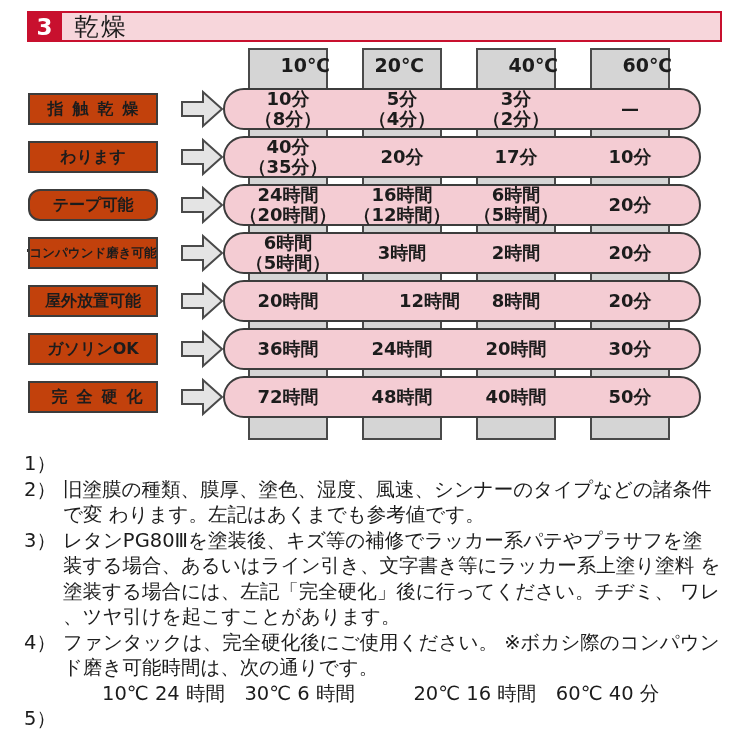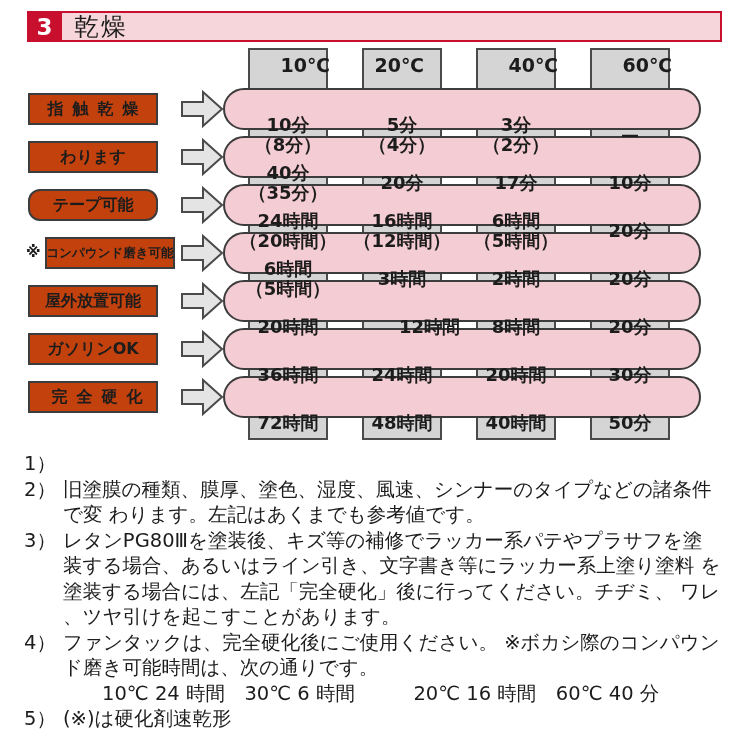--- a/index.html
+++ b/index.html
@@ -34,34 +34,34 @@
     position:absolute;top:54px;width:84px;text-align:right;
     font-size:19px;font-weight:700;z-index:2;
   }
   .label-box{
     position:absolute;left:28px;width:130px;height:32px;
     background:#c2410c;border:2px solid #3c3c3c;box-sizing:border-box;
     display:flex;align-items:center;justify-content:center;
     font-size:16px;font-weight:bold;z-index:2;white-space:nowrap;
   }
   .label-box.spaced{letter-spacing:9px;text-indent:9px;}
-  .label-box.small{font-size:12.5px;margin-left:17px;}
+  .label-box.small{font-size:12.5px;}
   .row-prefix{
     position:absolute;left:26px;font-size:15px;font-weight:bold;z-index:2;
   }
   .arrow-wrap{position:absolute;left:180px;width:44px;height:40px;z-index:2;}
   .pill{
     position:absolute;left:223px;width:478px;height:42px;
     background:#f4ccd3;border:2px solid #3c3c3c;box-sizing:border-box;
     border-radius:22px;z-index:2;
   }
   .cell{
     position:absolute;width:116px;height:42px;z-index:3;
     display:flex;flex-direction:column;align-items:center;justify-content:center;
-    font-size:18px;font-weight:600;line-height:20px;white-space:nowrap;margin-top:26px;
+    font-size:18px;font-weight:600;line-height:20px;white-space:nowrap;
   }
 
   
   #notes{
     position:absolute;left:24px;top:451px;width:700px;z-index:2;
     font-size:19.5px;line-height:25.5px;
   }
   .note{display:flex;}
   .note-marker{width:39px;flex-shrink:0;font-weight:500;}
   .note-lines{white-space:pre-wrap;}
@@ -231,16 +231,15 @@
 、ツヤ引けを起こすことがあります。</div>
       </div>
       <div class="note">
         <div class="note-marker">4）</div>
         <div class="note-lines">ファンタックは、完全硬化後にご使用ください。 ※ボカシ際のコンパウン
 ド磨き可能時間は、次の通りです。
 　　10℃ 24 時間　30℃ 6 時間　　　20℃ 16 時間　60℃ 40 分</div>
       </div>
       <div class="note">
         <div class="note-marker">5）</div>
-        <div class="note-lines">(※)は硬化剤速乾形</div>
       </div>
     </div>
 </div>
 
 </body></html>

